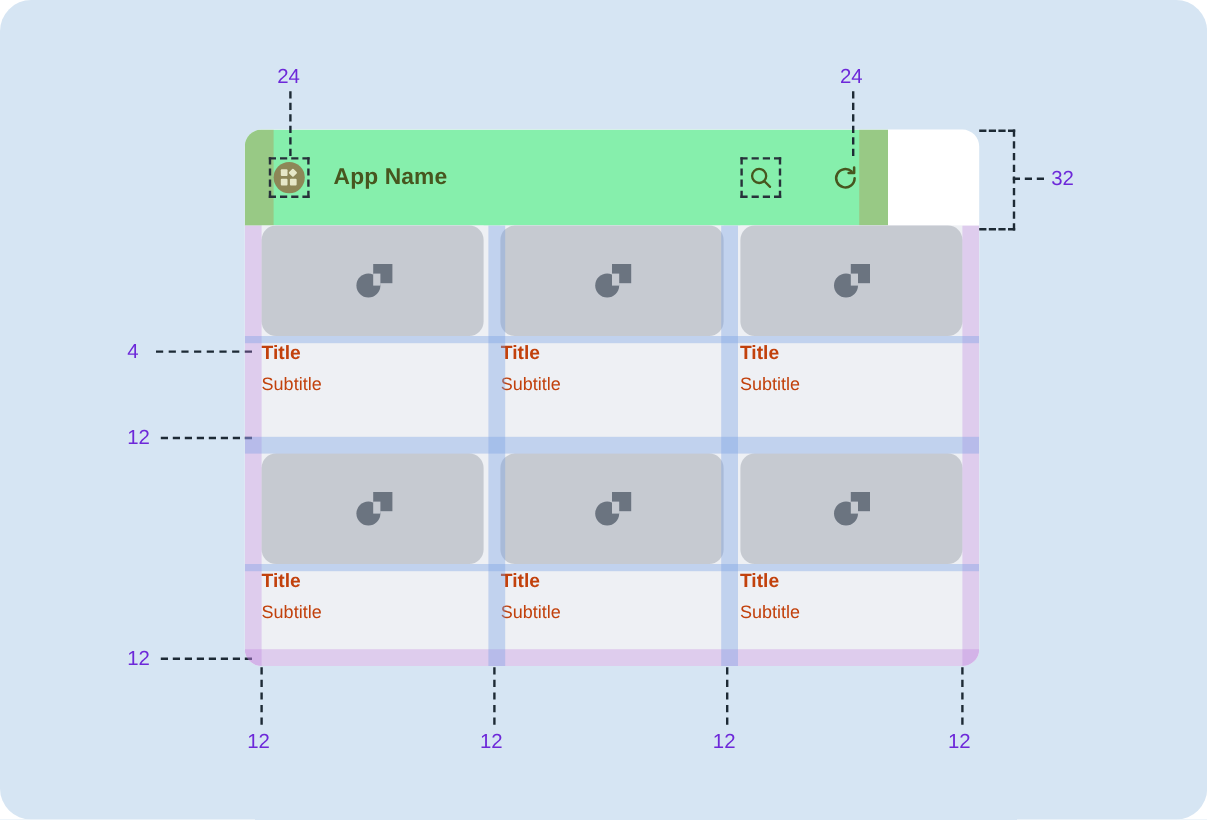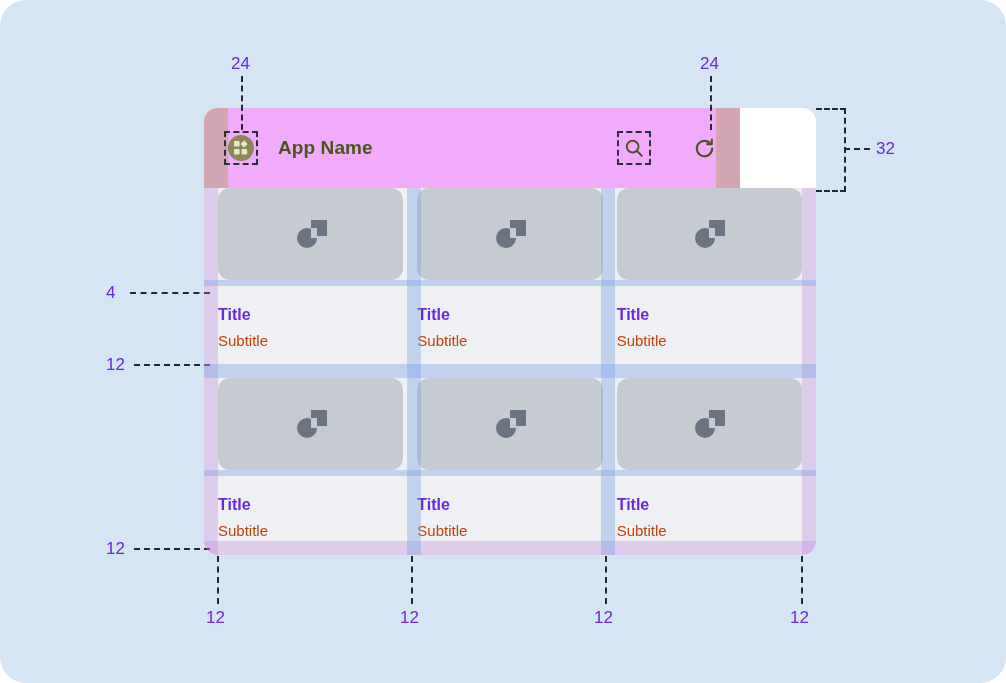--- a/index.html
+++ b/index.html
@@ -25,21 +25,21 @@
     border-radius:14px;
     overflow:hidden;
     background:#ffffff;
   }
 
   
   #appbar{
     position:absolute;
     left:0; top:0;
     width:536px; height:80px;
-    background:#f0abfc;
+    background:#86efac;
     box-sizing:border-box;
   }
   
   .bar-pad{
     position:absolute; top:0; height:80px; width:24px;
     background:rgba(176,155,86,.45);
   }
   .bar-pad.left{left:0;}
   .bar-pad.right{right:0;}
 
@@ -126,23 +126,22 @@
   .thumb{
     height:92px;
     border-radius:12px;
     background:#c6cad1;
     display:flex;align-items:center;justify-content:center;
   }
   .meta{
     padding-top:5px;
   }
   .t-title{
-    font-size:16px;font-weight:700;color:#6d28d9;
+    font-size:16px;font-weight:700;color:#c2410c;
     line-height:20px;
-    margin-top:20px;
   }
   .t-sub{
     font-size:15px;font-weight:400;color:#c2410c;
     line-height:20px;margin-top:6px;
   }
 
   
   .blue{
     position:absolute;
     background:rgba(120,160,230,.38);

